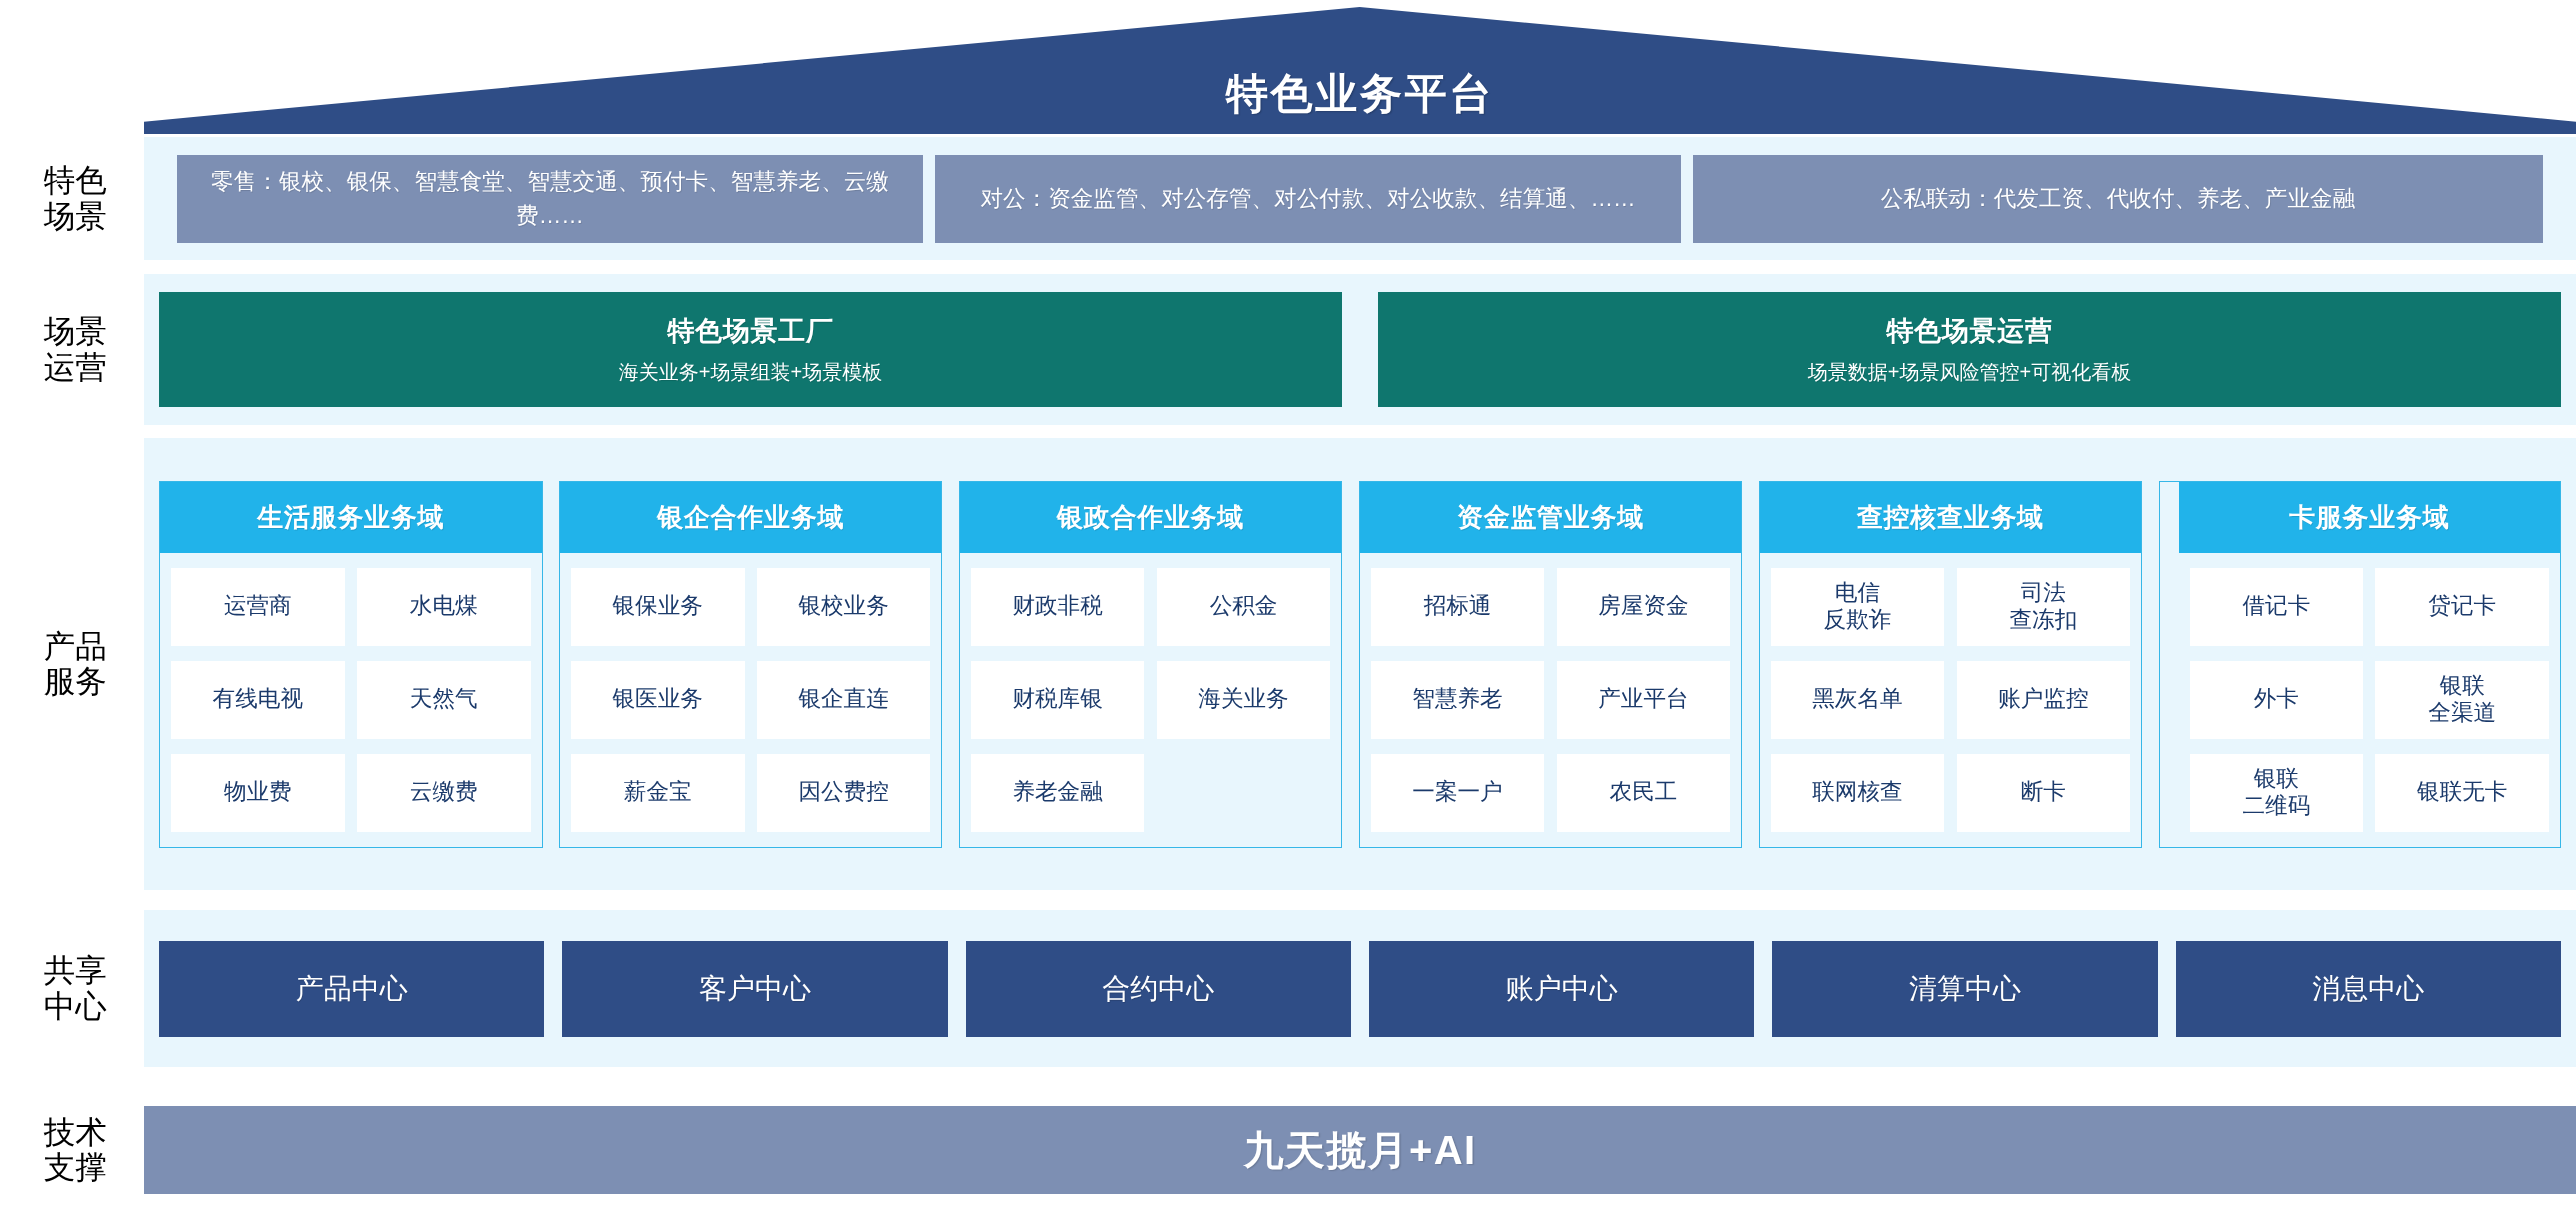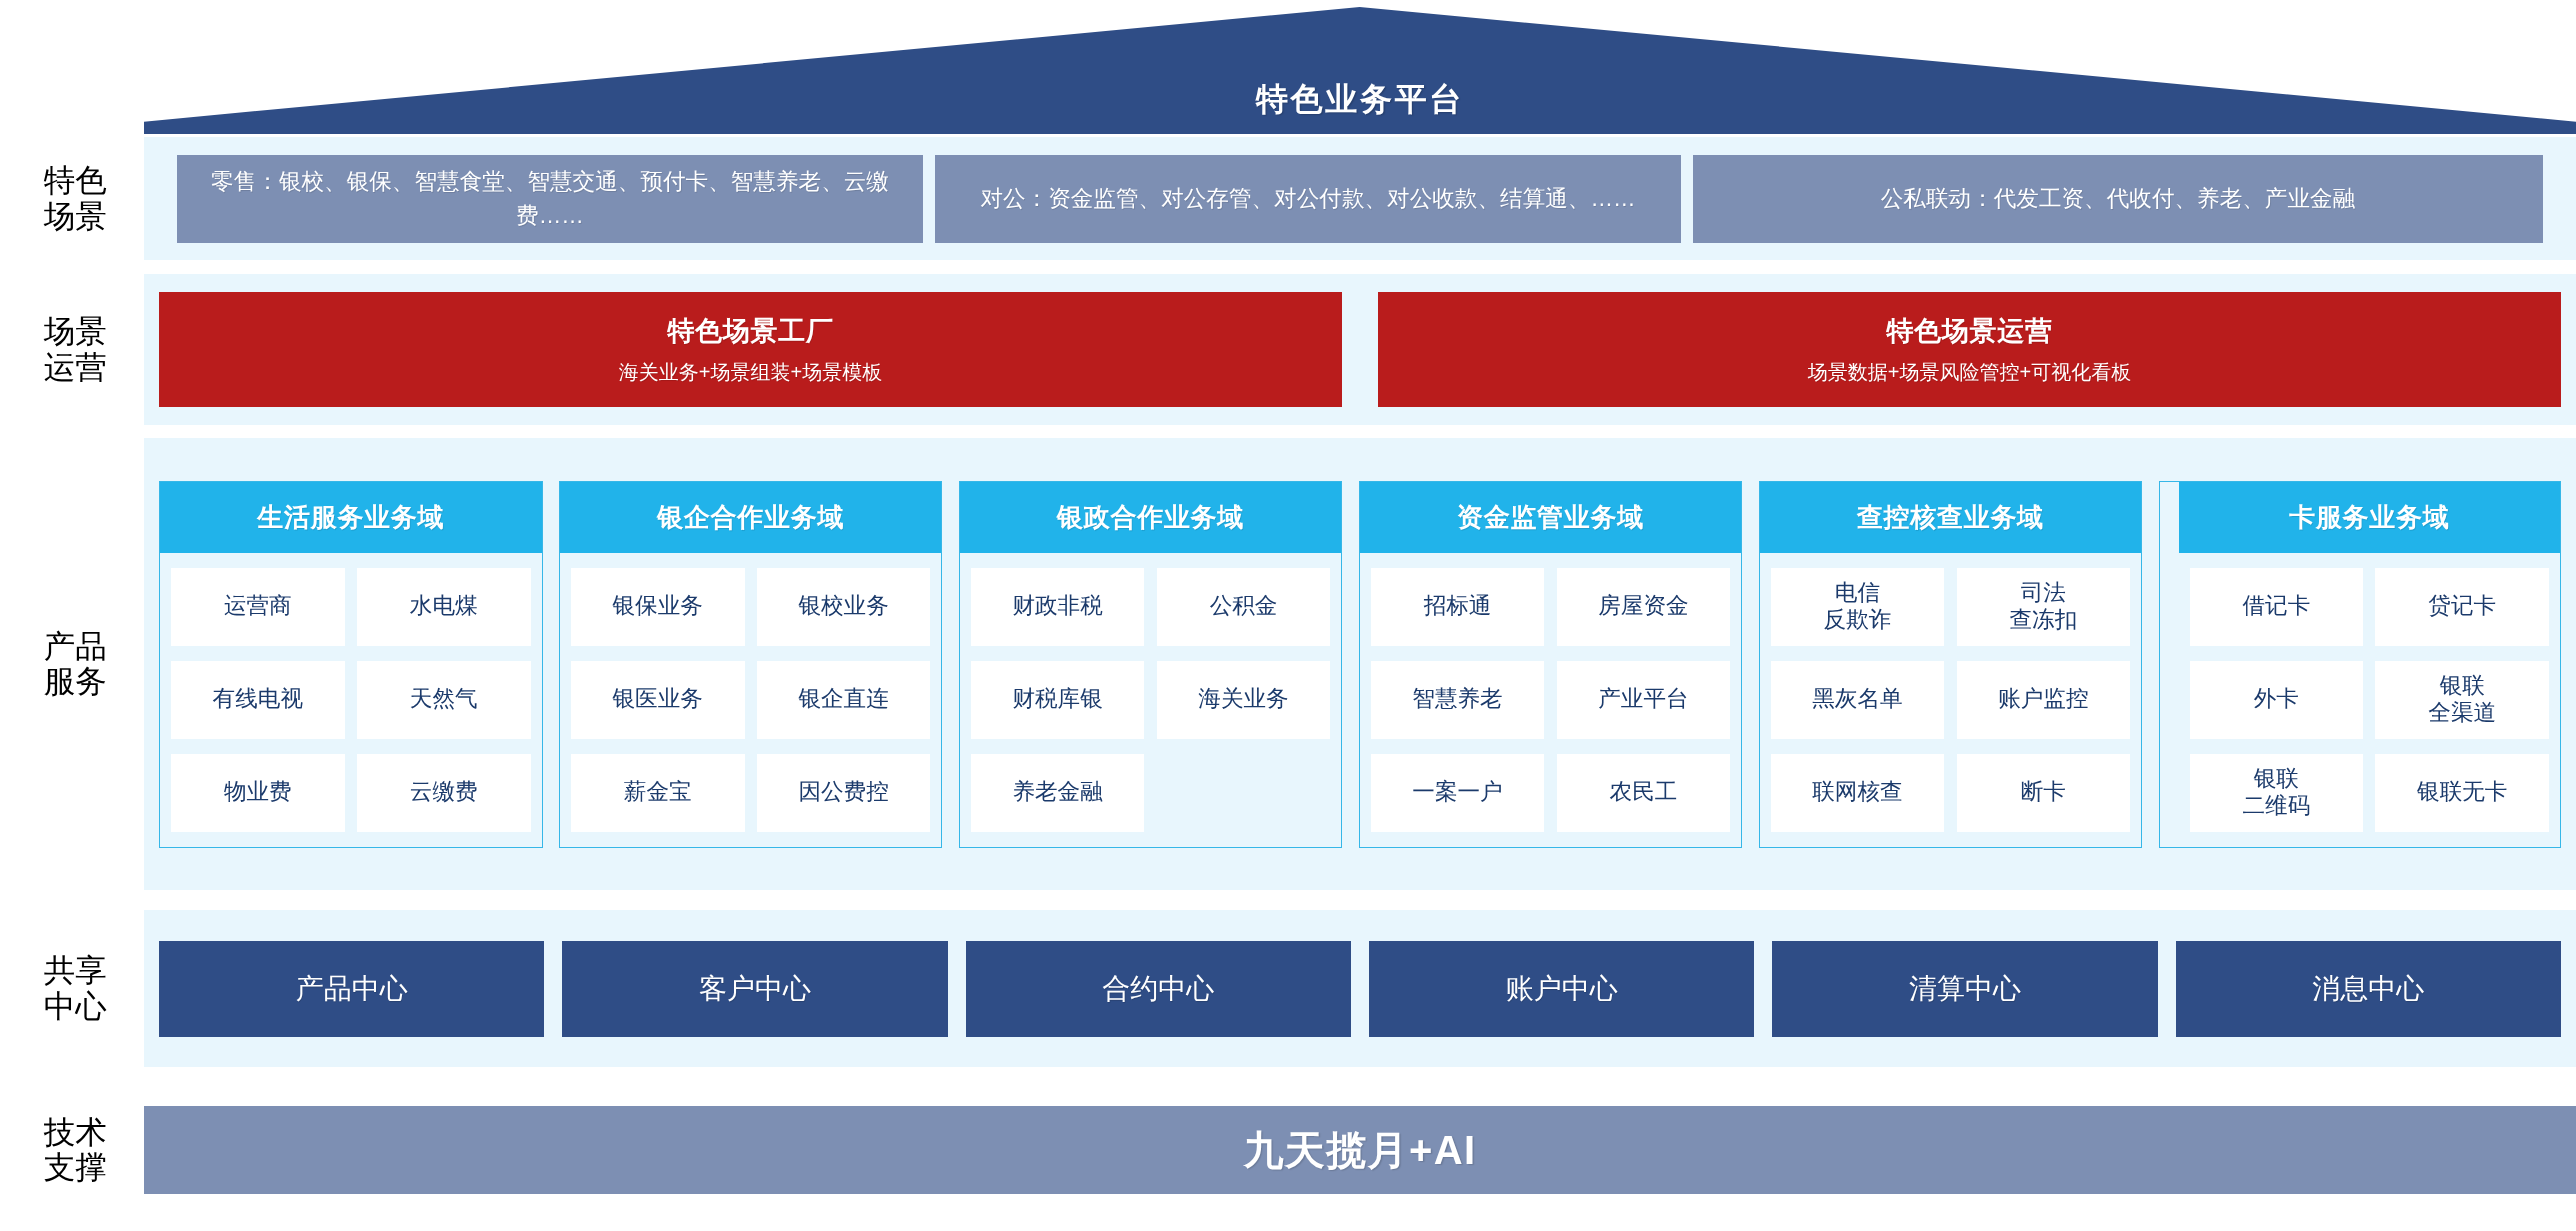--- a/index.html
+++ b/index.html
@@ -14,21 +14,21 @@
   
   .roof {
     position: absolute; left: 144px; top: 6.8px;
     width: 2432px; height: 127px;
   }
   .roof svg { display:block; width:100%; height:100%; }
   .roof-title {
     position: absolute; left: 0; top: 0; width: 100%; height: 127px;
     display: flex; align-items: flex-end; justify-content: center;
     padding-bottom: 12.3px;
-    color: #ffffff; font-size: 32px; font-weight: bold;
+    color: #ffffff; font-size: 42px; font-weight: bold;
     letter-spacing: 2.7px;
     text-shadow: 1.4px 1.4px 1.4px rgba(0,0,0,0.18);
   }
 
   
   .rowlabel {
     position: absolute; left: 13.7px;
     width: 123px;
     display: flex; flex-direction: column;
     align-items: center; justify-content: center;
@@ -53,21 +53,21 @@
     display: flex; align-items: center; justify-content: center;
     text-align: center;
     font-size: 22.6px; line-height: 1.5;
     padding: 6.8px 15px;
     height: 88px;
     text-shadow: 0.7px 0.7px 0.7px rgba(0,0,0,0.12);
   }
 
   
   .op-box {
-    background: #b91c1c;
+    background: #0f766e;
     color: #ffffff;
     display: flex; flex-direction: column;
     align-items: center; justify-content: center;
     height: 115px;
     text-shadow: 0.7px 0.7px 0.7px rgba(0,0,0,0.12);
   }
   .op-title { font-size: 27px; font-weight: bold; letter-spacing: 0.7px; }
   .op-sub { font-size: 20px; margin-top: 9.6px; font-weight: normal; }
 
   

